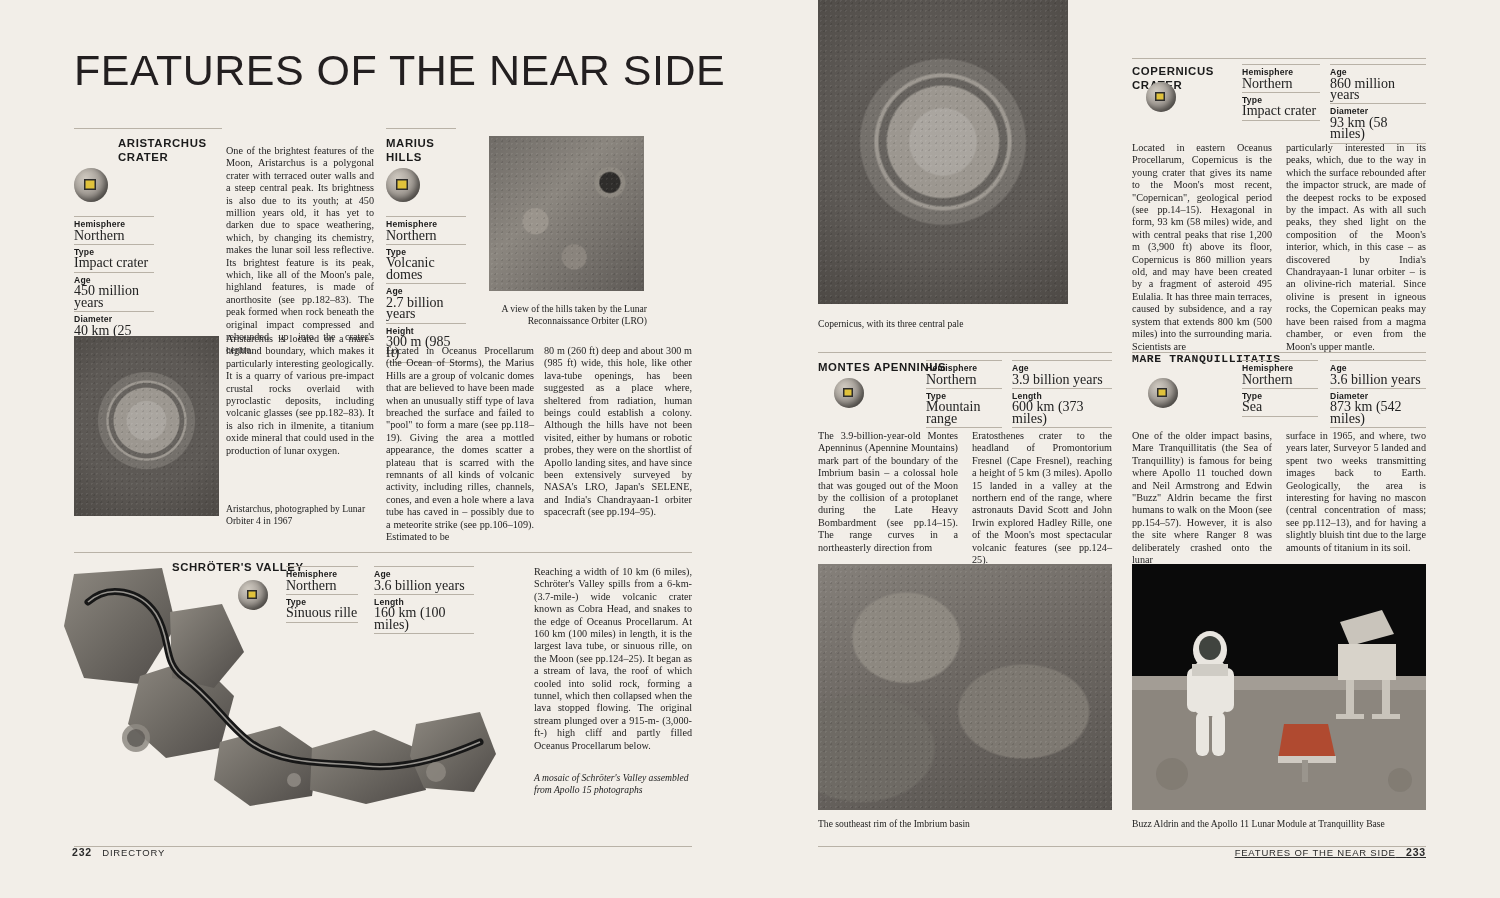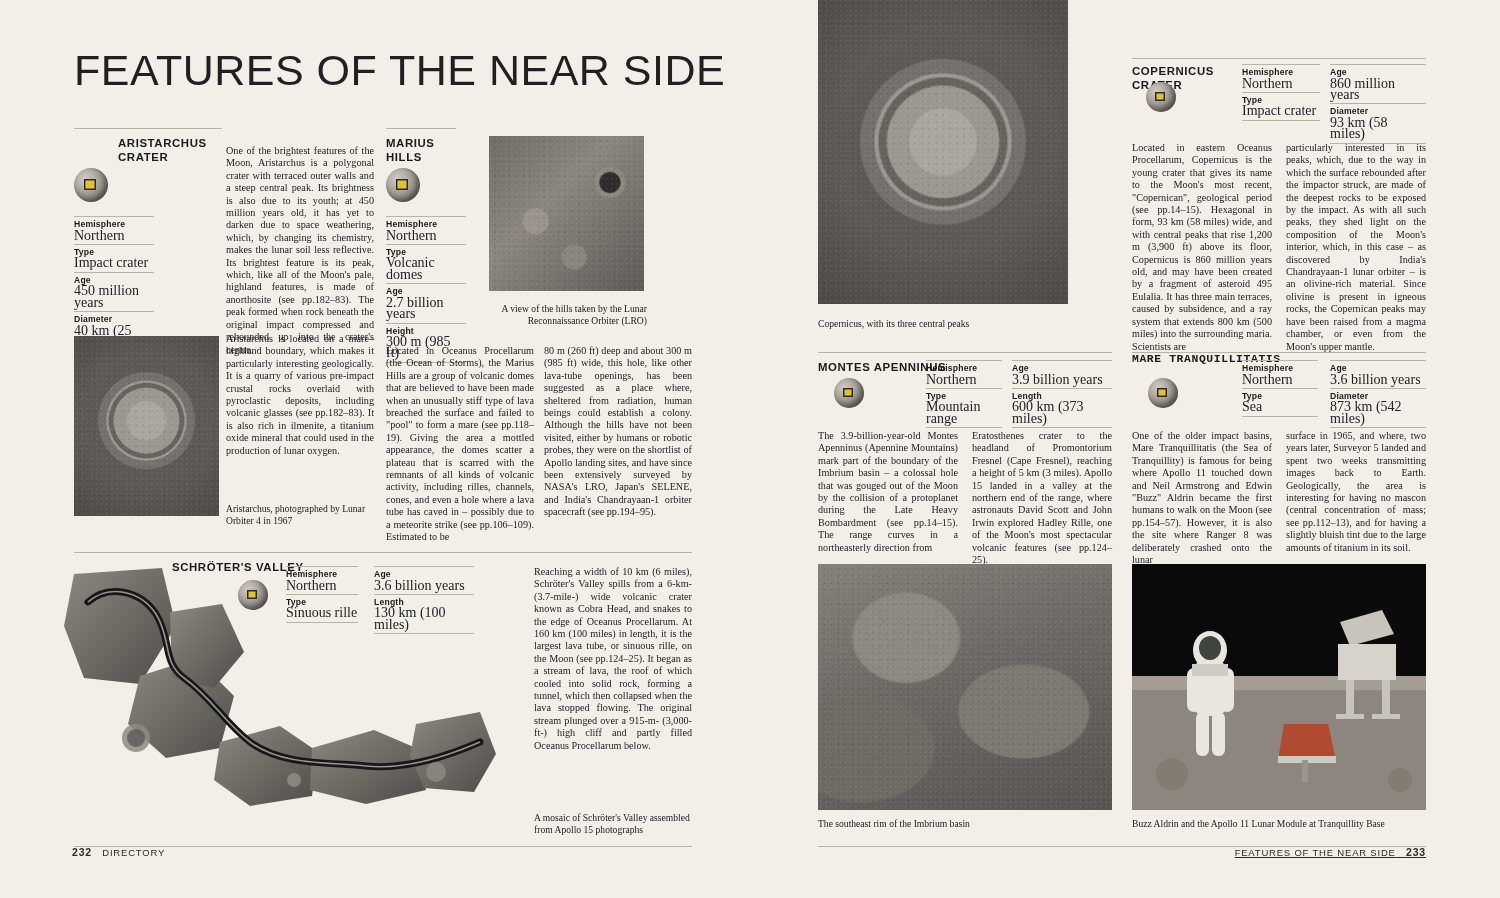--- a/index.html
+++ b/index.html
@@ -226,26 +226,26 @@
           <div class="v">Sinuous rille</div>
         </div>
     </div>
     <div class="fact" style="left:374px;top:566px;width:100px;">
       <div class="row">
           <div class="k">Age</div>
           <div class="v">3.6 billion years</div>
         </div>
       <div class="row">
           <div class="k">Length</div>
-          <div class="v">130 km (100 miles)</div>
+          <div class="v">160 km (100 miles)</div>
         </div>
     </div>
 
     <div class="col" style="left:534px;top:566px;width:158px;">Reaching a width of 10 km (6 miles), Schröter's Valley spills from a 6-km- (3.7-mile-) wide volcanic crater known as Cobra Head, and snakes to the edge of Oceanus Procellarum. At 160 km (100 miles) in length, it is the largest lava tube, or sinuous rille, on the Moon (see pp.124–25). It began as a stream of lava, the roof of which cooled into solid rock, forming a tunnel, which then collapsed when the lava stopped flowing. The original stream plunged over a 915-m- (3,000-ft-) high cliff and partly filled Oceanus Procellarum below.</div>
-    <div class="cap" style="left:534px;top:812px;width:158px;">A mosaic of Schröter's Valley assembled from Apollo 15 photographs</div>
+    <div class="cap" style="left:534px;top:772px;width:158px;font-style:italic;">A mosaic of Schröter's Valley assembled from Apollo 15 photographs</div>
 
     <div class="img" style="left:44px;top:566px;width:470px;height:250px;background:transparent;">
       <svg width="470" height="250" viewBox="0 0 470 250">
         <defs>
           <linearGradient id="g1" x1="0" y1="0" x2="1" y2="1">
             <stop offset="0%" stop-color="#8d8880"></stop>
               <stop offset="55%" stop-color="#6b6761"></stop>
               <stop offset="100%" stop-color="#4f4b48"></stop>
           </linearGradient>
         </defs>
@@ -270,21 +270,21 @@
       &nbsp;&nbsp;<span>DIRECTORY</span>
     </div>
   </div>
 
   <div class="page-right">
 
     <div class="img" style="left:68px;top:-2px;width:250px;height:306px;">
       <div class="crater-tex"></div>
         <div class="noise"></div>
     </div>
-    <div class="cap" style="left:68px;top:318px;width:250px;">Copernicus, with its three central peaks</div>
+    <div class="cap" style="left:68px;top:318px;width:250px;">Copernicus, with its three central pale</div>
 
     <div class="rule" style="left:382px;top:58px;width:294px;"></div>
     <div class="hd" style="left:382px;top:64px;width:120px;">COPERNICUS CRATER</div>
     <div class="moon sm" style="left:396px;top:82px;">
         <div class="mk"></div>
       </div>
 
     <div class="fact" style="left:492px;top:64px;width:78px;">
       <div class="row">
           <div class="k">Hemisphere</div>

